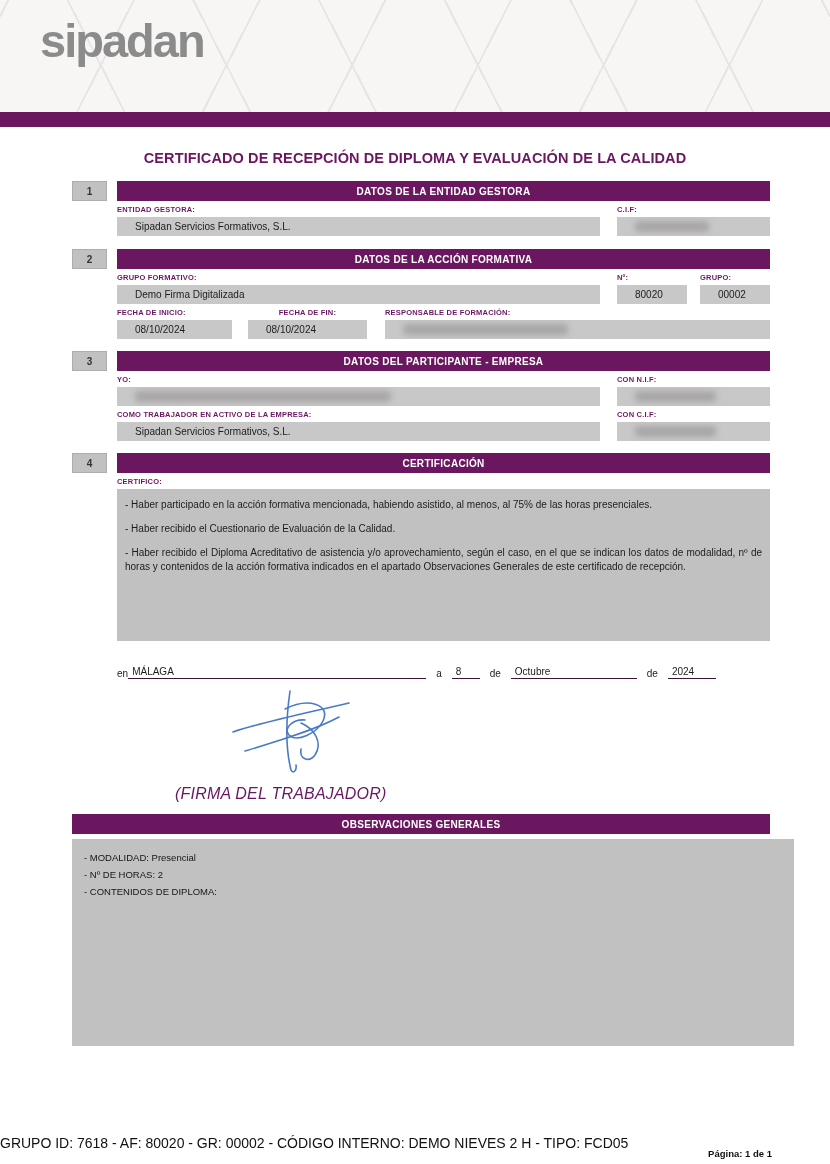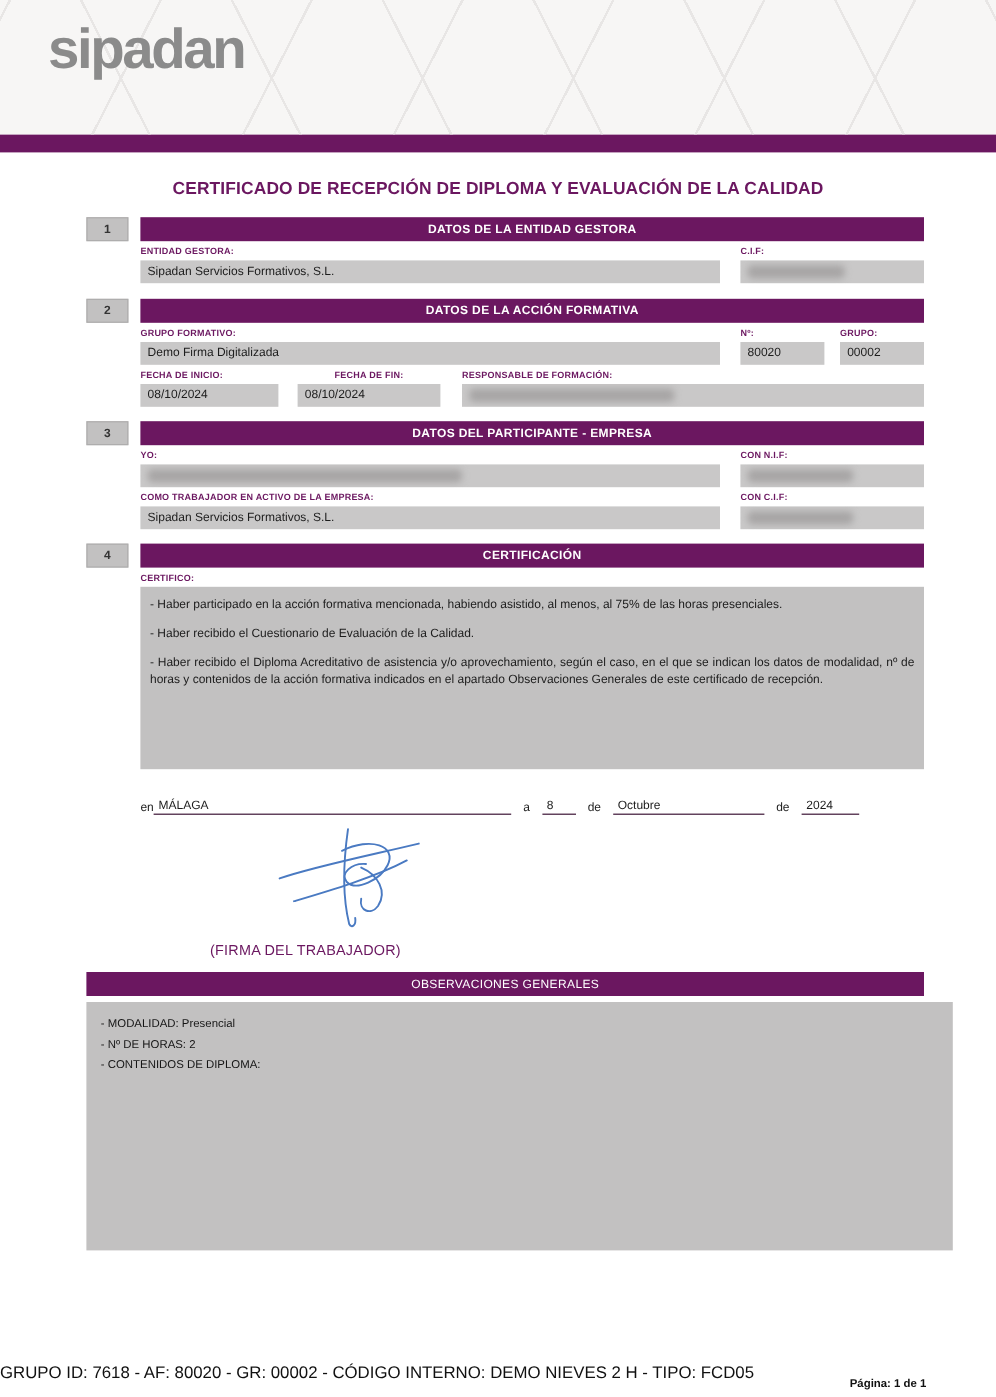--- a/index.html
+++ b/index.html
@@ -46,32 +46,32 @@
     width:35px; background:#c2c1c1; border:1px solid #aeadad;
     color:#333; font-size:10px; font-weight:bold;
     display:flex; align-items:center; justify-content:center;
   }
   .section-title {
     flex:1; margin-left:10px; background:#6b1760;
     color:#ffffff; font-size:10px; font-weight:bold; letter-spacing:0.3px;
     display:flex; align-items:center; justify-content:center;
   }
   .bar-full { height:20px; background:#6b1760; color:#fff; font-size:10px;
-    font-weight:normal; letter-spacing:0.3px;
+    font-weight:bold; letter-spacing:0.3px;
     display:flex; align-items:center; justify-content:center; }
 
   .fields { margin-left:45px; width:653px; }
 
   .lbl {
     color:#6b1760; font-size:7.5px; font-weight:bold; letter-spacing:0.2px;
     margin:4px 0 3px;
   }
   .vbox {
     background:#c9c8c8; height:19px; font-size:10px; color:#1c1c1c;
-    display:flex; align-items:center; padding-left:6px; overflow:hidden;
+    display:flex; align-items:center; padding-left:18px; overflow:hidden;
   }
   .row { display:flex; }
   .col-main  { width:483px; }
   .col-right { width:153px; margin-left:17px; }
   .col-num   { width:70px;  margin-left:17px; }
   .col-grp   { width:70px;  margin-left:13px; }
   .col-ini   { width:115px; }
   .col-fin   { width:119px; margin-left:16px;text-align:center; }
   .col-resp  { width:385px; margin-left:18px; }
 
@@ -100,21 +100,21 @@
   .u-day   { width:28px; }
   .u-month { width:126px; }
   .u-year  { width:48px; }
   .dl-word { margin:0 10px; }
   .dl-word-first { }
 
   
   .sig-wrap { margin-left:155px; margin-top:8px; height:90px; }
   .sig-caption {
     margin-left:103px; margin-top:8px;
-    color:#6b1760; font-size:12px; letter-spacing:0.2px;
+    color:#6b1760; font-size:16px; letter-spacing:0.2px;font-style:italic;
   }
 
   
   .obs-bar { margin-top:11px; width:698px; }
   .obs-box {
     width:722px; height:207px; margin-top:5px;
     background:#c2c1c1; padding:10px 12px; color:#151515;
   }
   .obs-box div { font-size:9.5px; line-height:1.8; }
 

